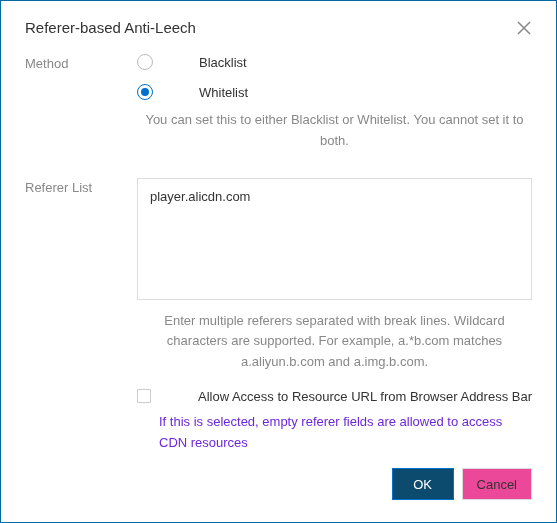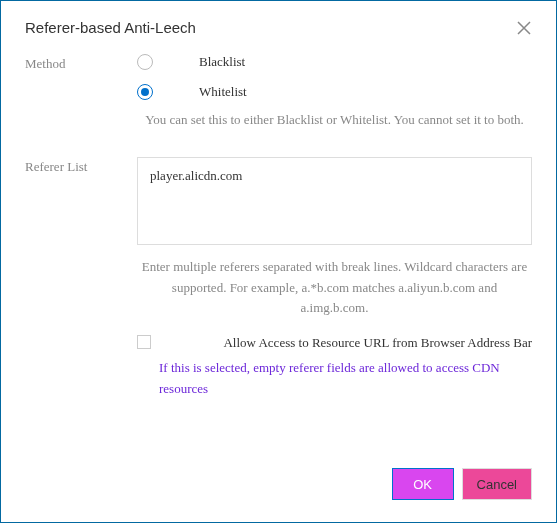--- a/index.html
+++ b/index.html
@@ -35,21 +35,20 @@
       display: inline-flex;
       align-items: center;
       justify-content: center;
     }
     .close-icon svg { stroke: #888; }
 
     .form-row {
       display: flex;
       margin-bottom: 8px;
       align-items: flex-start;
-      font-family: Liberation Serif, serif;
     }
     .form-label-col {
       width: 112px;
       flex-shrink: 0;
       color: #888;
       padding-top: 2px;
     }
     .form-control-col {
       flex: 1;
     }
@@ -88,21 +87,21 @@
     .help-text {
       color: #888;
       line-height: 1.6;
       margin-top: -4px;
       margin-bottom: 18px;
       text-align: center;
     }
 
     .textarea {
       width: 100%;
-      height: 88px;
+      height: 122px;
       border: 1px solid #ddd;
       padding: 10px 12px;
       font-family: inherit;
       font-size: 13px;
       resize: none;
       outline: none;
       color: #333;
     }
 
     .checkbox-line {
@@ -143,21 +142,21 @@
       font-size: 13px;
       cursor: pointer;
       display: inline-flex;
       align-items: center;
       justify-content: center;
       border: 1px solid #ddd;
       background: #ec4899;
       color: #333;
     }
     .btn-primary {
-      background: #d946ef;
+      background: #0c4a6e;
       border-color: #0070cc;
       color: #fff;
     }
   </style>
 </head>
 <body>
 
 <div class="modal">
 
   <div class="modal-header">

